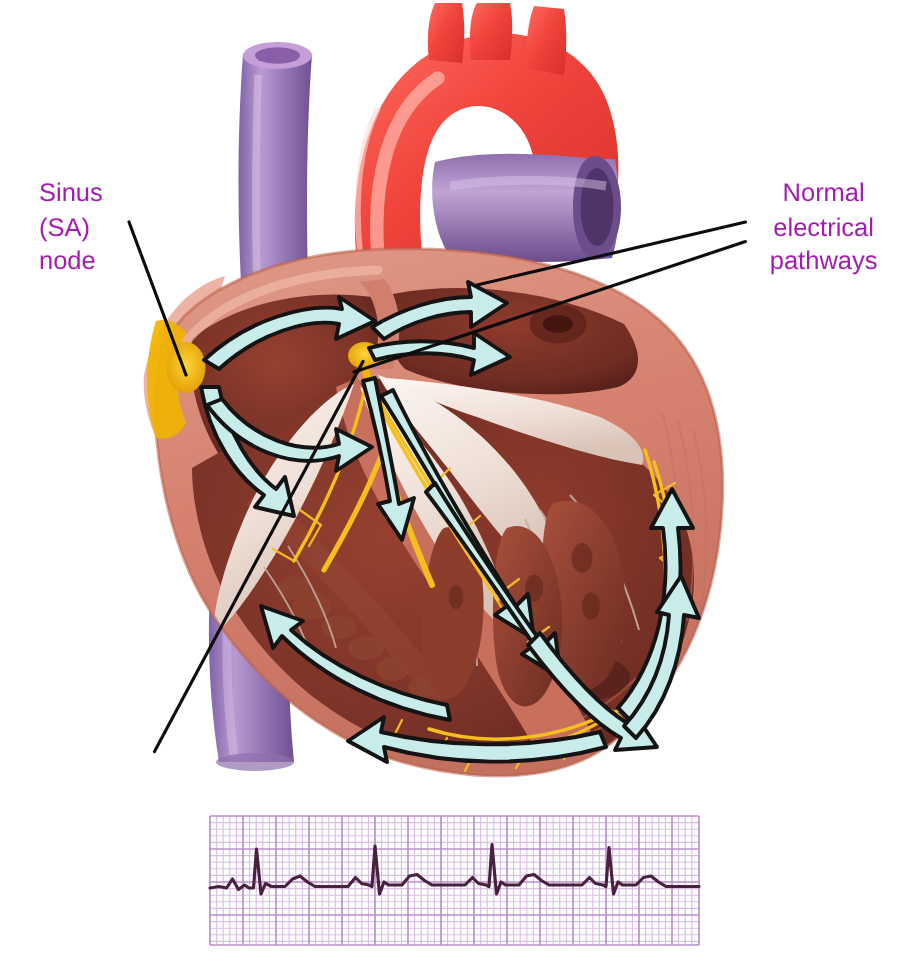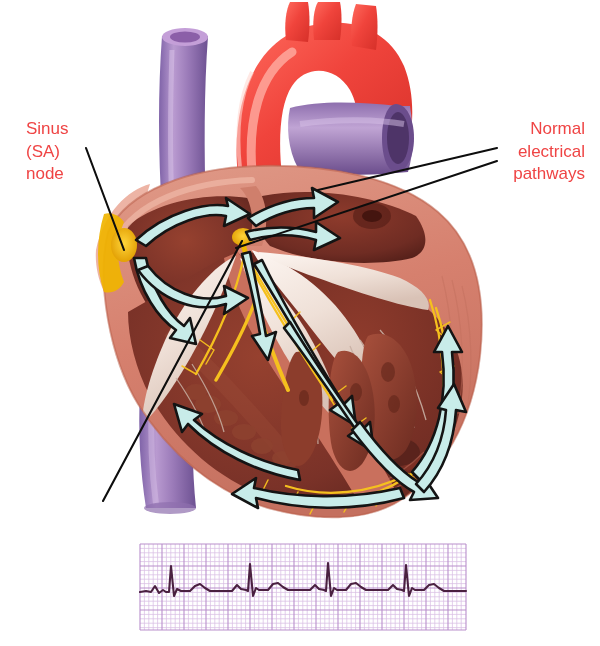--- a/index.html
+++ b/index.html
@@ -1,21 +1,21 @@
 <!DOCTYPE html>
 <html><head>
 <meta charset="utf-8">
 <style>
   html,body{margin:0;padding:0;background:#ffffff;}
   body{width:600px;height:646px;position:relative;overflow:hidden;
        font-family:"Liberation Sans",sans-serif;}
   .stage{position:absolute;inset:0;}
-  .lbl{position:absolute;color:#ef4444;font-size:17px;line-height:22.5px;white-space:pre-line;}
+  .lbl{position:absolute;color:#a21caf;font-size:17px;line-height:22.5px;white-space:pre-line;}
   #label-sa{left:26px;top:118px;text-align:left;}
-  #label-pathways{right:15px;top:118px;text-align:right;}
+  #label-pathways{right:15px;top:118px;text-align:center;}
   #label-av{left:28px;top:505px;text-align:left;}
   svg{position:absolute;left:0;top:0;}
   .leader{stroke:#0d0d0d;stroke-width:2.1;fill:none;stroke-linecap:round;}
   .arrowpath{fill:#c8ece9;stroke:#141414;stroke-width:2.6;stroke-linejoin:round;stroke-linecap:round;}
   .ecgbg{fill:#ffffff;}
   .ecggrid-min{stroke:#d9bfe4;stroke-width:.75;}
   .ecggrid-maj{stroke:#b98fcc;stroke-width:1.1;}
   .ecgtrace{fill:none;stroke:#4a2040;stroke-width:2.1;stroke-linejoin:round;stroke-linecap:round;}
 </style>
 </head>

